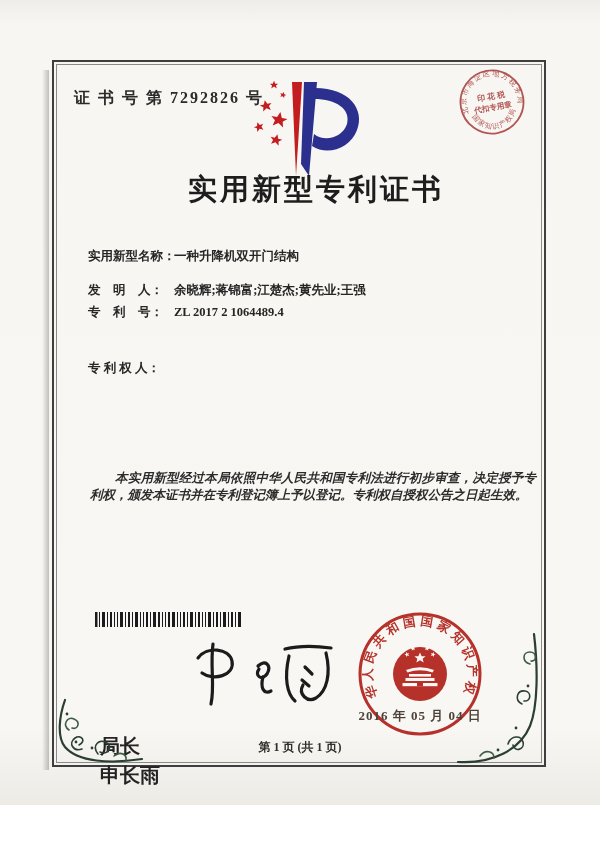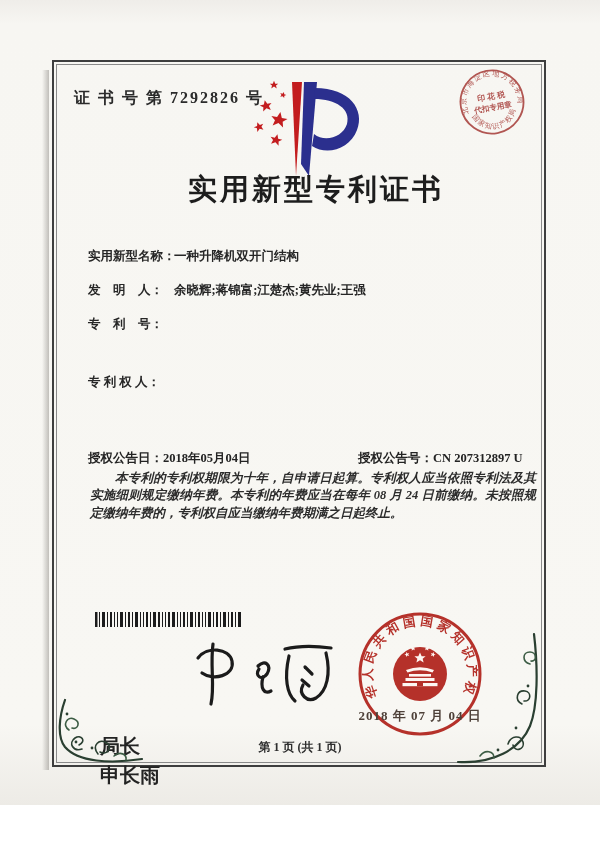--- a/index.html
+++ b/index.html
@@ -95,36 +95,31 @@
   <div class="title">实用新型专利证书</div>
 
   <div class="row" style="top:282px">
     <span class="lb">发　明　人：</span>
     <span class="val">余晓辉;蒋锦富;江楚杰;黄先业;王强</span>
   </div>
   <div class="row" style="top:248px">
     <span class="lb">实用新型名称：</span>
     <span class="val">一种升降机双开门结构</span>
   </div>
-  <div class="row" style="top:316px">
+  <div class="row" style="top:304px">
     <span class="lb">专　利　号：</span>
-  </div>
-  <div class="row" style="top:374px">
+    <span class="val">ZL 2017 2 1064489.4</span>
+  </div>
+  <div class="row" style="top:360px">
     <span class="lb">专 利 权 人：</span>
   </div>
 
-  <div class="grant-left">
-    <span>授权公告日：</span><span>2018年05月04日</span>
-  </div>
-  <div class="grant-right">
-    <span>授权公告号：</span><span>CN 207312897 U</span>
-  </div>
 
   <div class="paras">
-    <p>本专利的专利权期限为十年，自申请日起算。专利权人应当依照专利法及其实施细则规定缴纳年费。本专利的年费应当在每年 08 月 24 日前缴纳。未按照规定缴纳年费的，专利权自应当缴纳年费期满之日起终止。</p>
+    <p>本实用新型经过本局依照中华人民共和国专利法进行初步审查，决定授予专利权，颁发本证书并在专利登记簿上予以登记。专利权自授权公告之日起生效。</p>
   </div>
 
   <div class="barcode">
     <svg width="147" height="15" viewBox="0 0 147 15" fill="#1c1c1c">
       <rect x="0" width="2.5" height="15"></rect>
         <rect x="4" width="1" height="15"></rect>
         <rect x="7" width="3" height="15"></rect>
       <rect x="12" width="1" height="15"></rect>
         <rect x="15" width="2" height="15"></rect>
         <rect x="19" width="1" height="15"></rect>
@@ -204,21 +199,21 @@
             <path d="M50,60 Q64,54.5 78,60 L76.5,62.5 Q64,58 51.5,62.5 Z"></path>
             <rect x="53" y="64" width="22" height="2.6"></rect>
             <rect x="49.5" y="68" width="29" height="3"></rect>
             <rect x="46.5" y="73" width="35" height="3.2"></rect>
           </g>
           <rect x="61" y="73" width="6" height="3.2" fill="#b5312a"></rect>
         </g>
       </g>
     </svg>
   </div>
-  <div class="seal-date">2018 年 07 月 04 日</div>
+  <div class="seal-date">2016 年 05 月 04 日</div>
 
   <div class="page-info">第 1 页 (共 1 页)</div>
 
   <div class="fl-bl">
     <svg width="92" height="76" viewBox="0 0 92 76" fill="none" stroke-linecap="round">
       <path d="M90,69 C58,74 26,72 13,57 C5,47 7,27 13,10" stroke="#2a3f31" stroke-width="2.2"></path>
       <path d="M30,59 c-9,3 -14,-6 -7,-11 c6,-4 12,3 4,7" stroke="#2a3f31" stroke-width="1.6"></path>
       <path d="M46,64 c-7,-9 2,-16 9,-11 c6,4 0,13 -7,9" stroke="#2a3f31" stroke-width="1.6"></path>
       <path d="M17,40 c-7,-5 -2,-14 5,-11 c7,3 4,11 -2,9" stroke="#3c5c44" stroke-width="1.6"></path>
       <path d="M62,66 c6,-5 13,-2 12,4" stroke="#3c5c44" stroke-width="1.6"></path>

